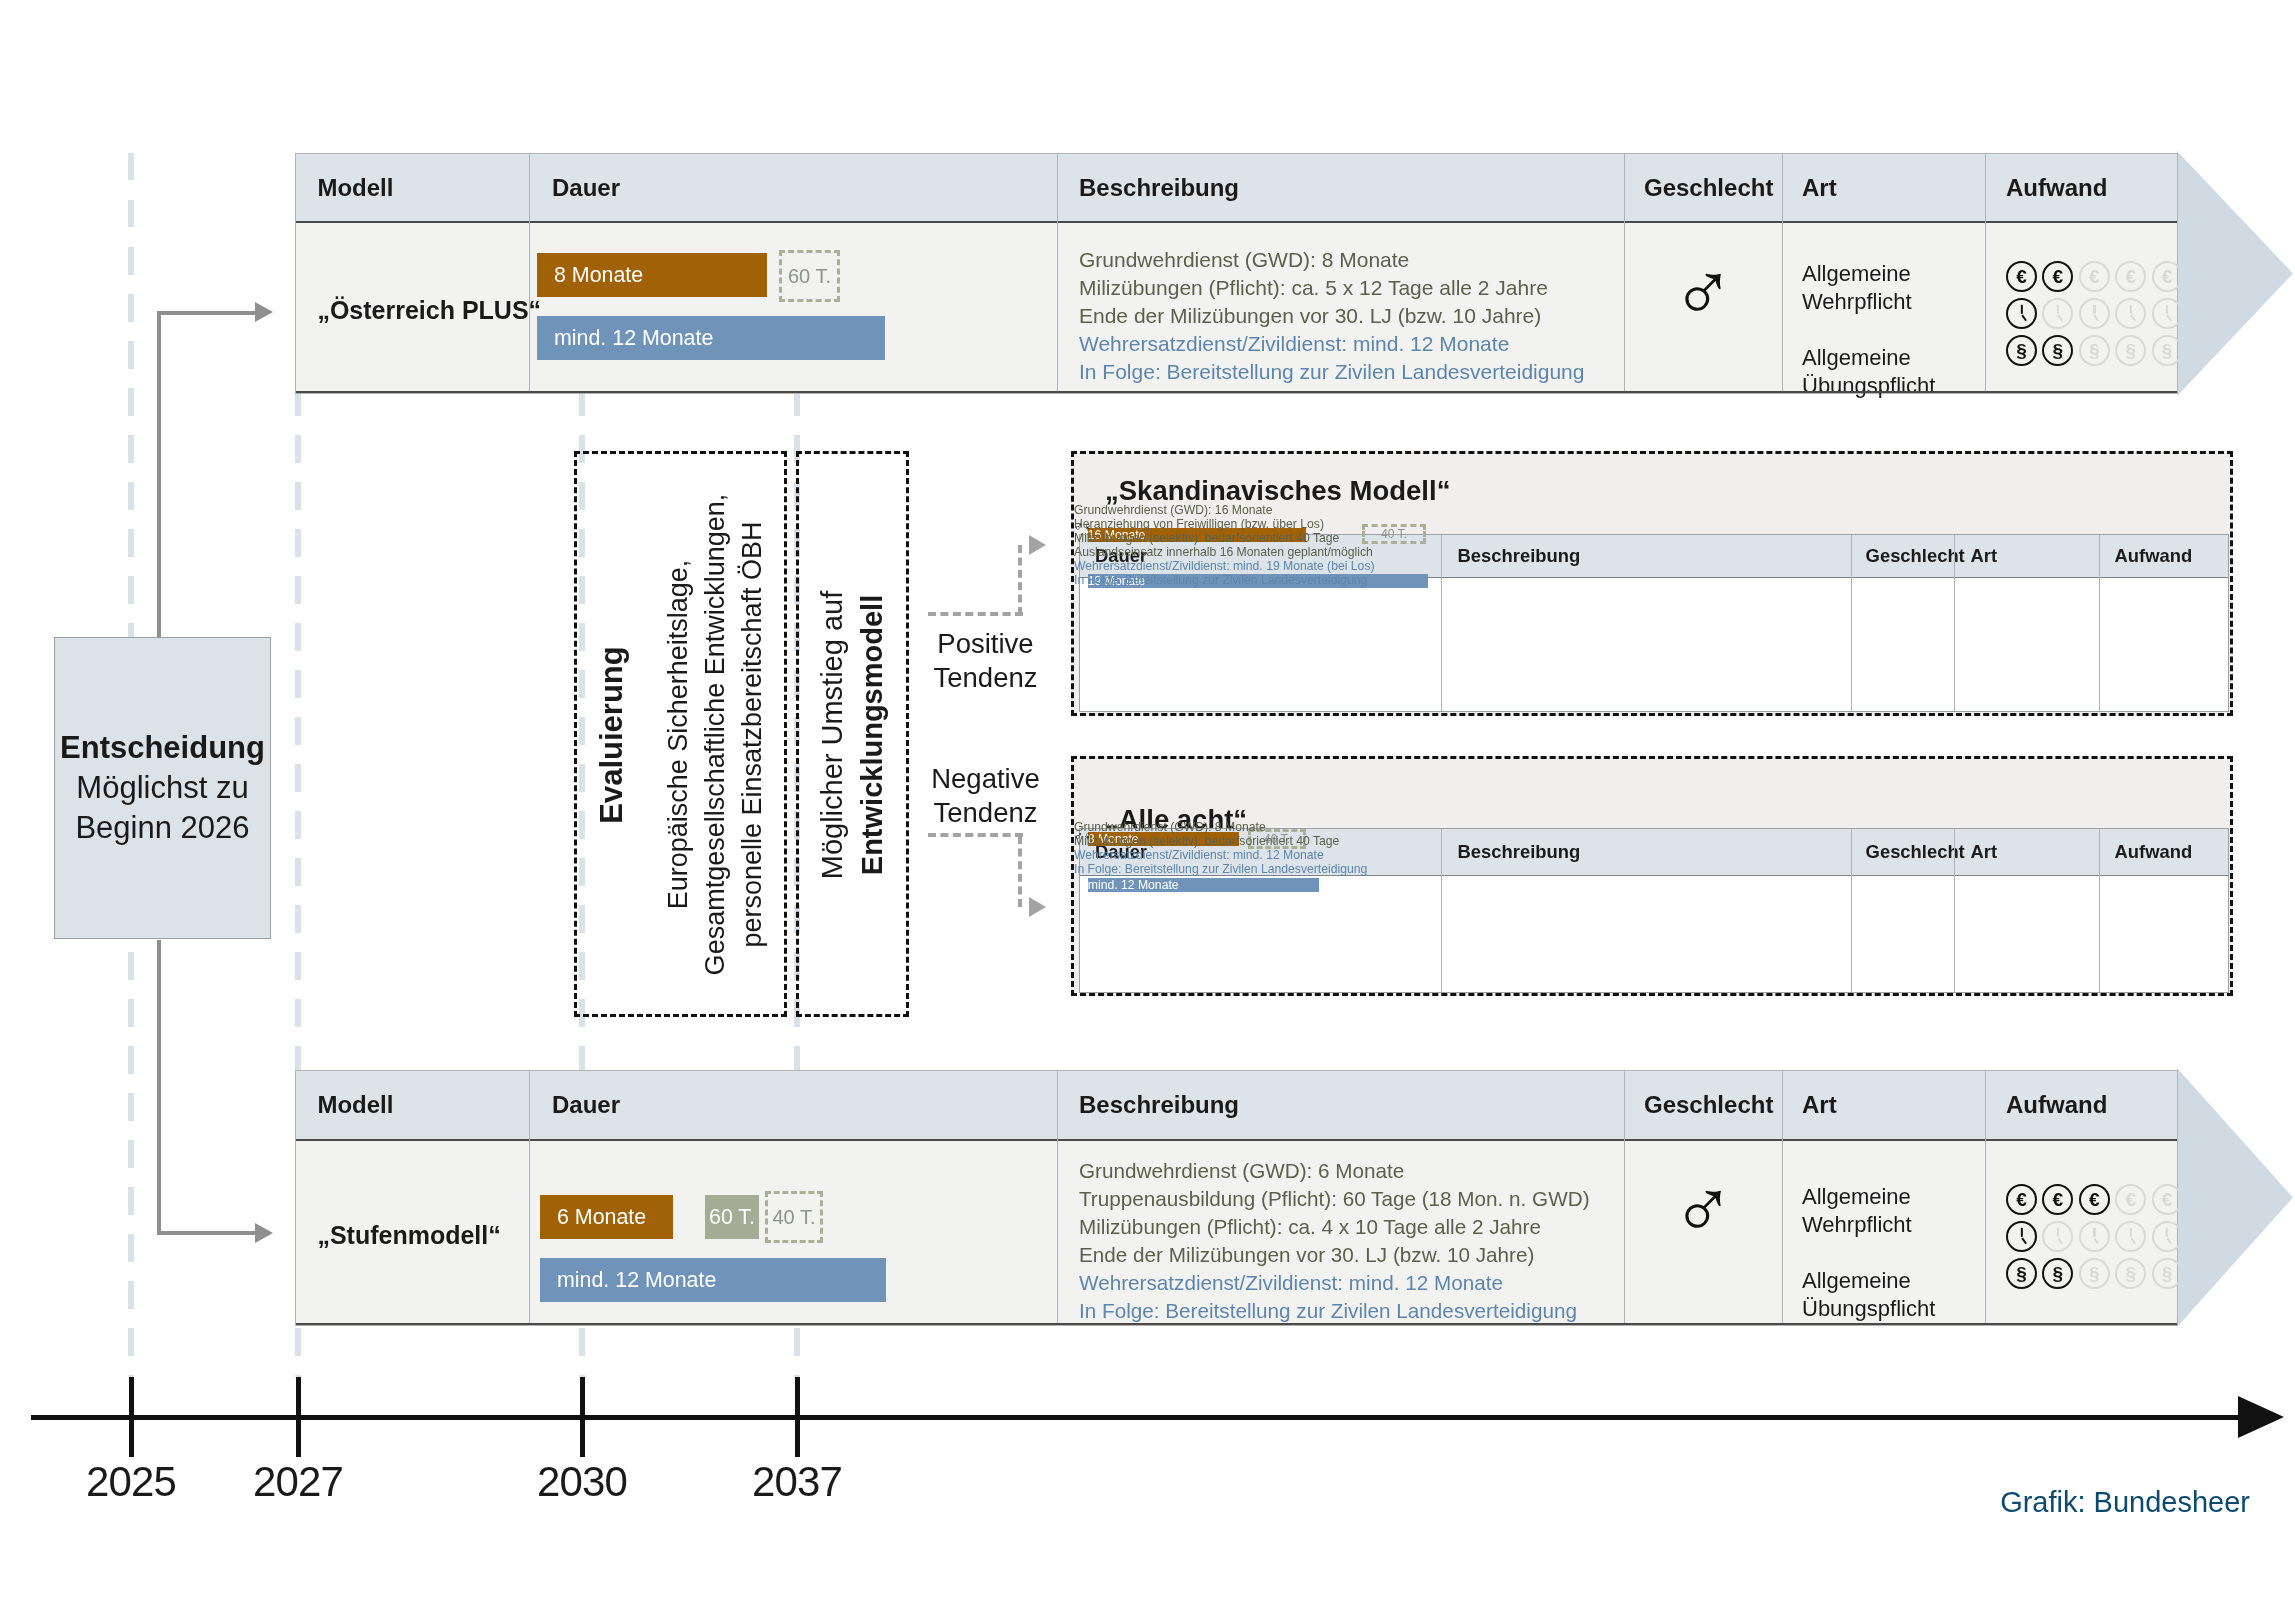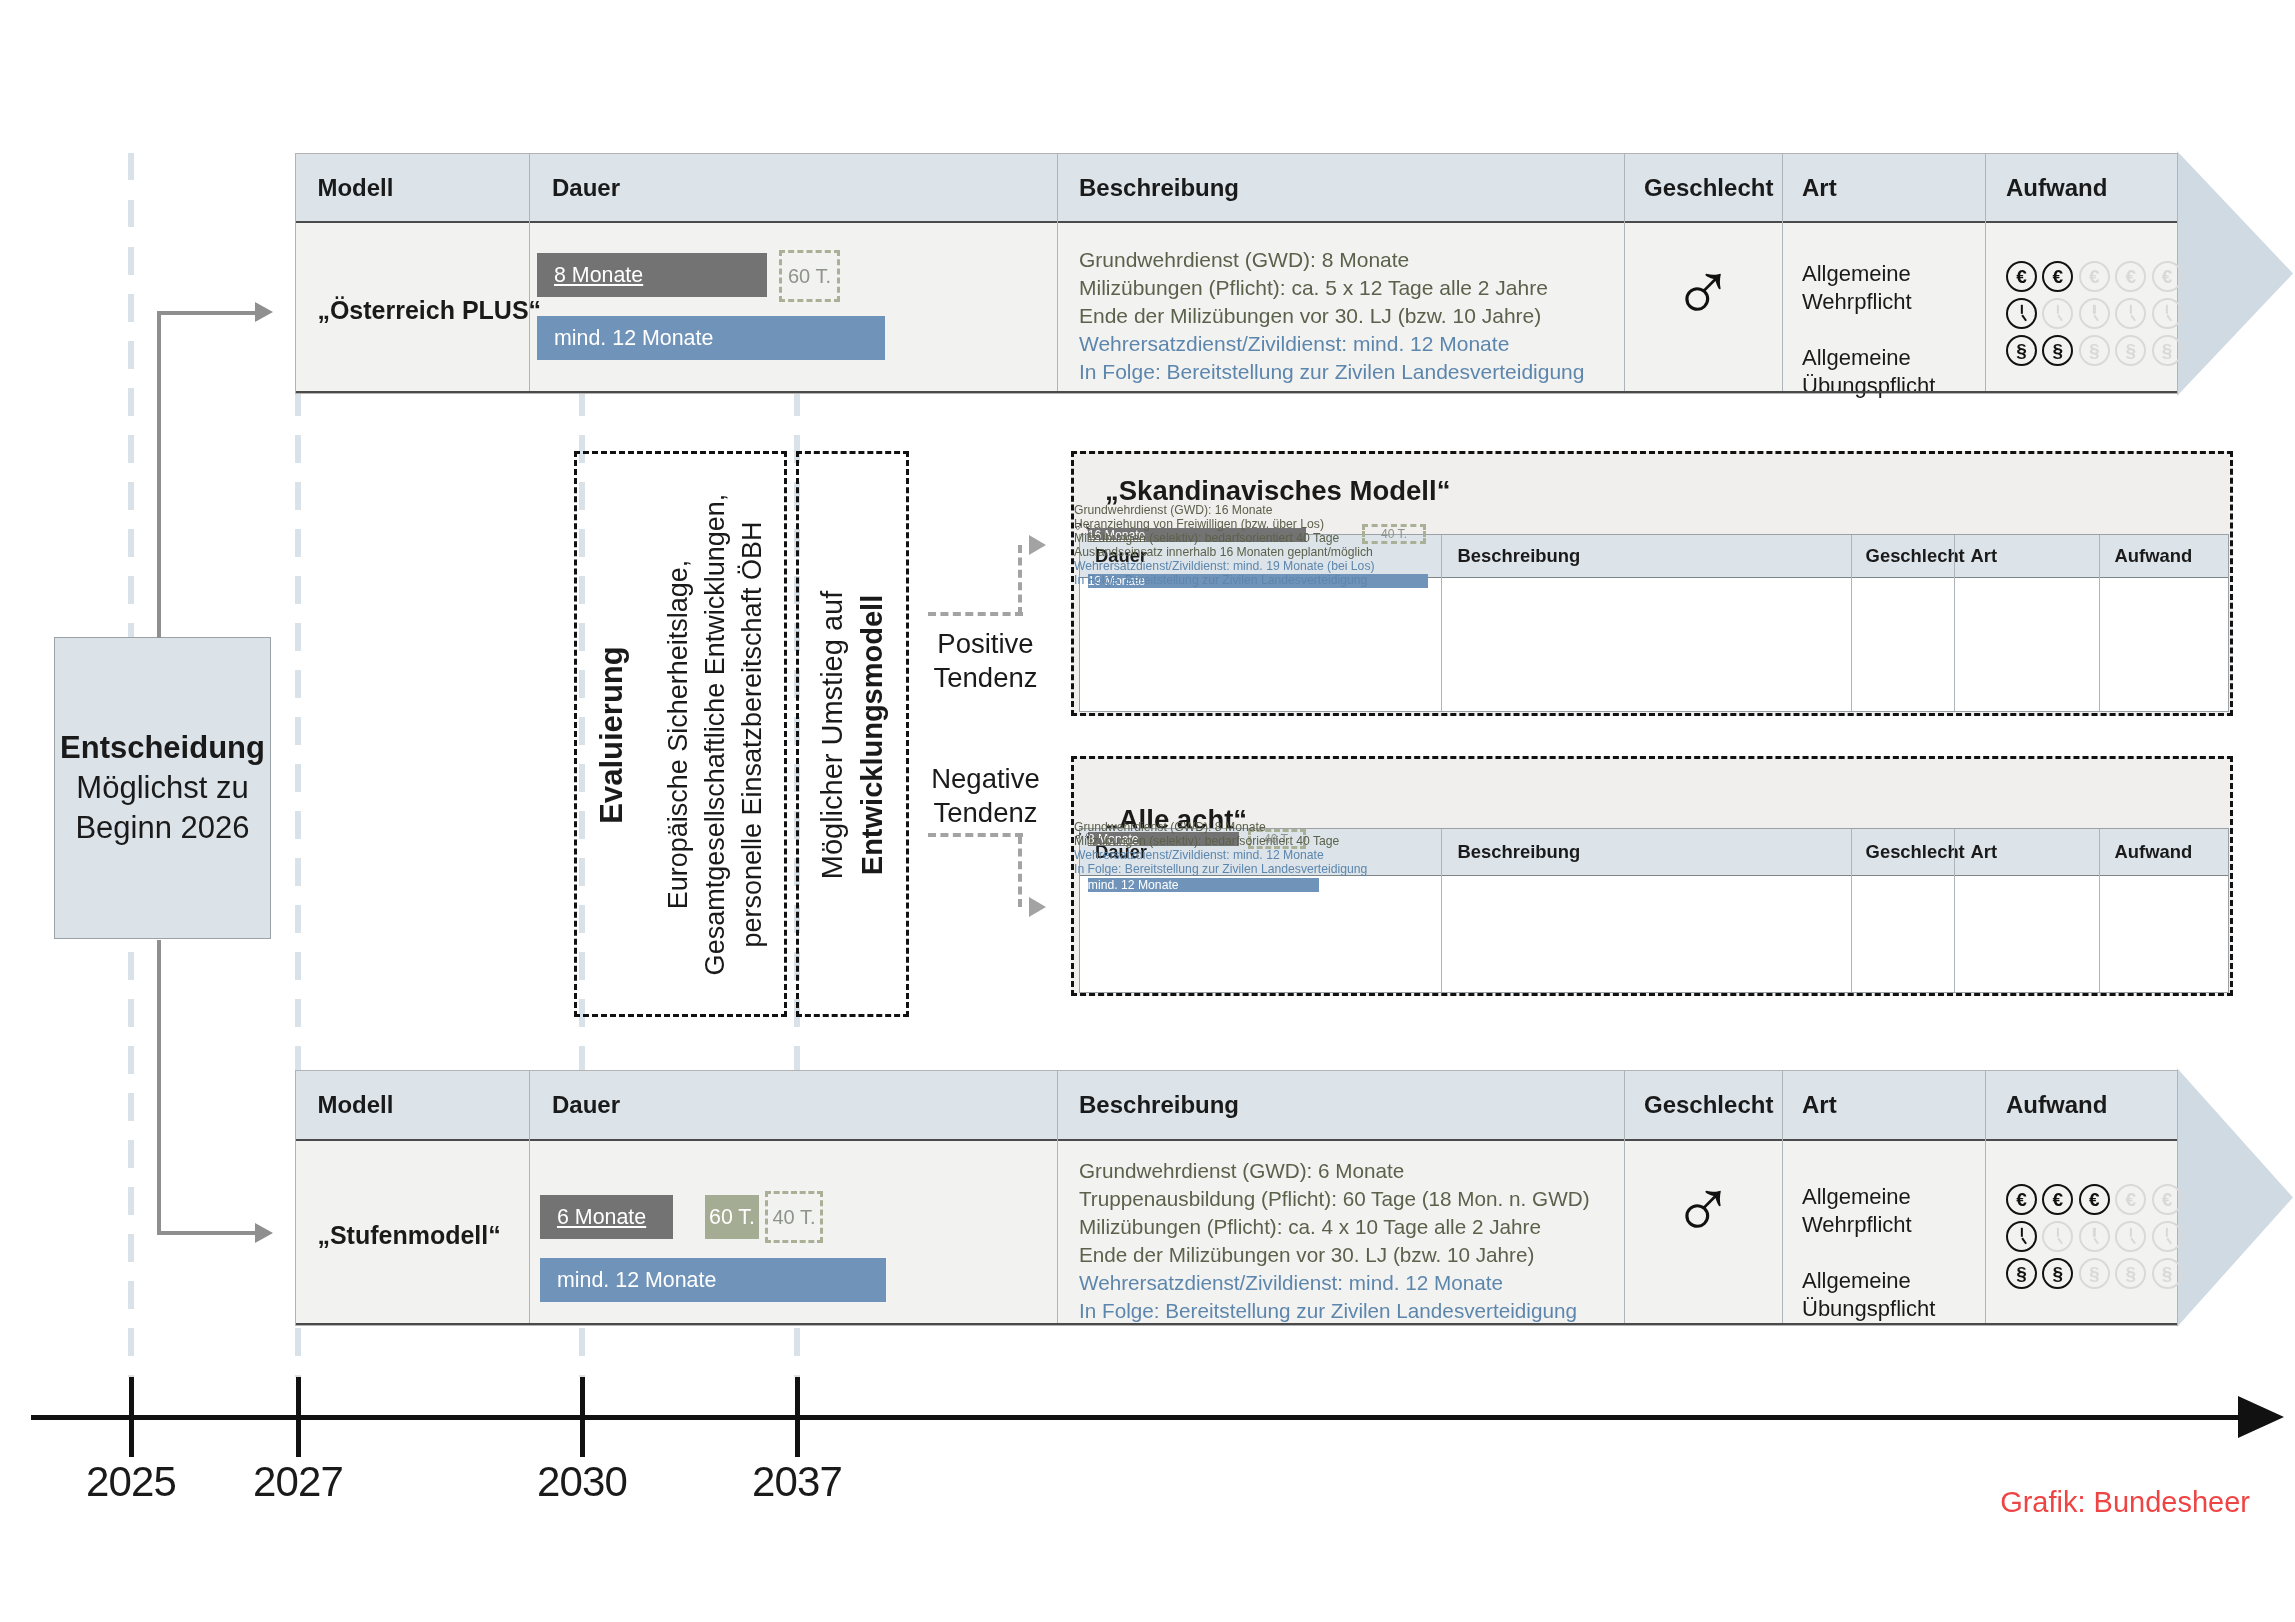--- a/index.html
+++ b/index.html
@@ -29,21 +29,21 @@
     font-size:24px;font-weight:bold;}
   .mbot{position:absolute;left:0;bottom:0;width:100%;height:2.3px;background:#4a4a4a;}
   .vdiv{position:absolute;top:0;bottom:0;width:0.8px;background:#aeb4b8;}
   .vd1{left:233px;} .vd2{left:761px;} .vd3{left:1328px;} .vd4{left:1486px;} .vd5{left:1689px;}
 
   .model-name{position:absolute;left:21.4px;font-size:25px;font-weight:bold;}
   .mtable.top .model-name{top:142px;} .mtable.bottom .model-name{top:150px;}
 
   .bar{position:absolute;color:#fff;display:flex;align-items:center;
     box-sizing:border-box;white-space:nowrap;}
-  .bar.olive{background:#737373;text-decoration:underline;} .bar.blue{background:#7093b9;} .bar.sage{background:#a5ac94;}
+  .bar.olive{background:#a16207;} .bar.blue{background:#7093b9;} .bar.sage{background:#a5ac94;}
   .mtable .bar{height:44px;font-size:21.4px;padding-left:17px;}
   .mtable.top .bar.b1{left:241px;top:99px;width:230px;}
   .mtable.top .bar.b2{left:241px;top:162px;width:348px;}
   .mtable.bottom .bar.b1{left:244px;top:124px;width:133px;}
   .mtable.bottom .bar.sage{left:409px;top:124px;width:54px;padding-left:0;justify-content:center;}
   .mtable.bottom .bar.b2{left:244px;top:187px;width:346px;}
   .dashbox{position:absolute;border:3.8px dashed #a9b095;box-sizing:border-box;
     display:flex;align-items:center;justify-content:center;color:#8e948a;background:transparent;}
   .mtable .dashbox{height:52px;font-size:20px;}
   .mtable.top .dashbox{left:483px;top:96px;width:61px;}
@@ -133,21 +133,21 @@
   .axis{position:absolute;left:31px;top:1415px;width:2219px;height:5.4px;background:#111;}
   .axis-head{position:absolute;left:2238px;top:1396px;width:0;height:0;
     border-top:21.4px solid transparent;border-bottom:21.4px solid transparent;
     border-left:46px solid #111;}
   .tick{position:absolute;top:1377px;width:4.6px;height:80px;background:#111;}
   .t0{left:129px;} .t1{left:296px;} .t2{left:580px;} .t3{left:795px;}
   .year{position:absolute;top:1458px;width:168px;text-align:center;font-size:42px;
     letter-spacing:-0.8px;}
   .y0{left:47px;} .y1{left:214px;} .y2{left:498px;} .y3{left:713px;}
   .credit{position:absolute;left:1867px;top:1486px;width:383px;text-align:right;
-    font-size:29px;color:#ef4444;}
+    font-size:29px;color:#0c4a6e;}
 </style>
 </head>
 <body>
 
 <div class="page">
 
   <div class="gridline gl-2025"></div>
   <div class="gridline gl-2027"></div>
   <div class="gridline gl-2030"></div>
   <div class="gridline gl-2032"></div>

